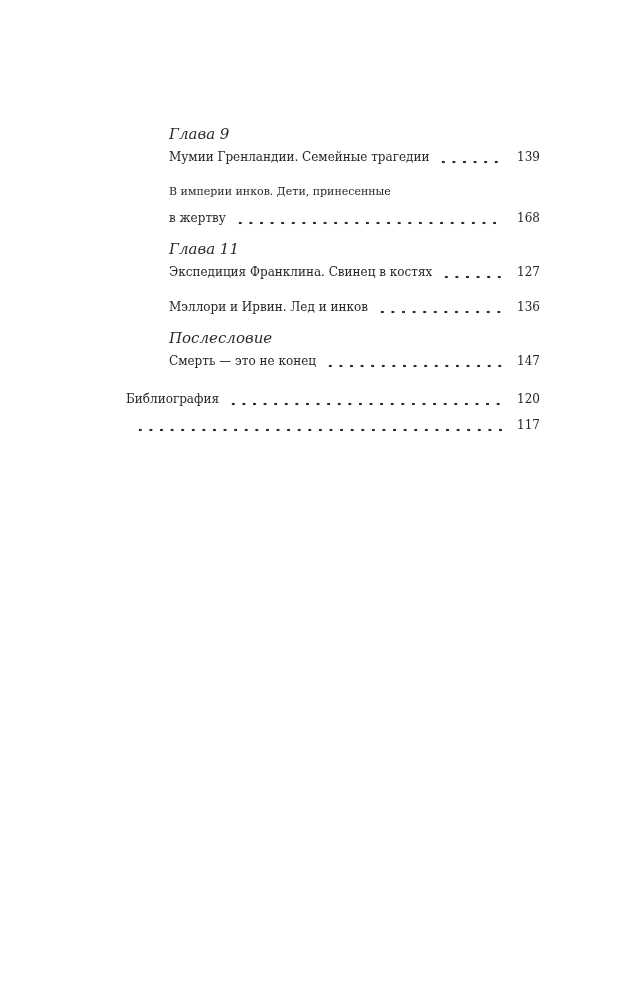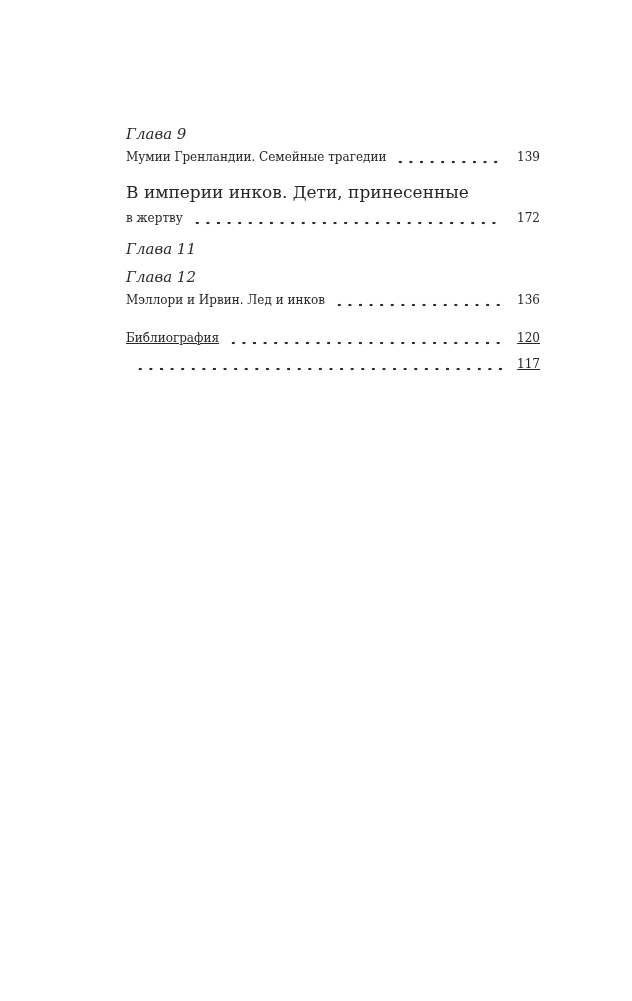--- a/index.html
+++ b/index.html
@@ -17,29 +17,30 @@
     color: #262626;
   }
   .toc {
     position: absolute;
     left: 126px;
     top: 125px;
     width: 414px;
   }
   .toc-block {
     margin-bottom: 9px;
+    margin-left: 43px;
   }
   .chapter-label {
     font-style: italic;
     font-size: 15px;
     line-height: 19px;
     color: #2b2b2b;
   }
   .entry-text {
-    font-size: 17px;
+    font-size: 11px;
     line-height: 26px;
     white-space: nowrap;
   }
   .entry-line {
     display: flex;
     align-items: stretch;
     font-size: 12px;
     line-height: 26px;
     justify-content: center;
   }
@@ -58,21 +59,20 @@
     background-position: left 2px bottom 6px;
   }
   .page-num {
     flex: 0 0 auto;
     text-align: right;
     min-width: 28px;
     white-space: nowrap;
   }
   .back-matter {
     margin-top: 12px;
-    text-decoration: underline;
   }
 </style>
 </head>
 <body>
 
 <div class="page">
   <div class="toc">
 
     <div class="toc-block">
       <div class="chapter-label">Глава 9</div>
@@ -81,37 +81,49 @@
         <span class="leader"></span>
         <span class="page-num">139</span>
       </div>
     </div>
 
     <div class="toc-block">
       <div class="entry-text">В империи инков. Дети, принесенные</div>
       <div class="entry-line">
         <span class="entry-title">в жертву</span>
         <span class="leader"></span>
-        <span class="page-num">172</span>
+        <span class="page-num">168</span>
       </div>
     </div>
 
     <div class="toc-block">
       <div class="chapter-label">Глава 11</div>
+      <div class="entry-line">
+        <span class="entry-title">Экспедиция Франклина. Свинец в костях</span>
+        <span class="leader"></span>
+        <span class="page-num">127</span>
+      </div>
     </div>
 
     <div class="toc-block">
-      <div class="chapter-label">Глава 12</div>
       <div class="entry-line">
         <span class="entry-title">Мэллори и Ирвин. Лед и инков</span>
         <span class="leader"></span>
         <span class="page-num">136</span>
       </div>
     </div>
 
+    <div class="toc-block">
+      <div class="chapter-label">Послесловие</div>
+      <div class="entry-line">
+        <span class="entry-title">Смерть — это не конец</span>
+        <span class="leader"></span>
+        <span class="page-num">147</span>
+      </div>
+    </div>
 
     <div class="back-matter">
       <div class="entry-line">
         <span class="entry-title">Библиография</span>
         <span class="leader"></span>
         <span class="page-num">120</span>
       </div>
       <div class="entry-line">
         <span class="leader"></span>
         <span class="page-num">117</span>

